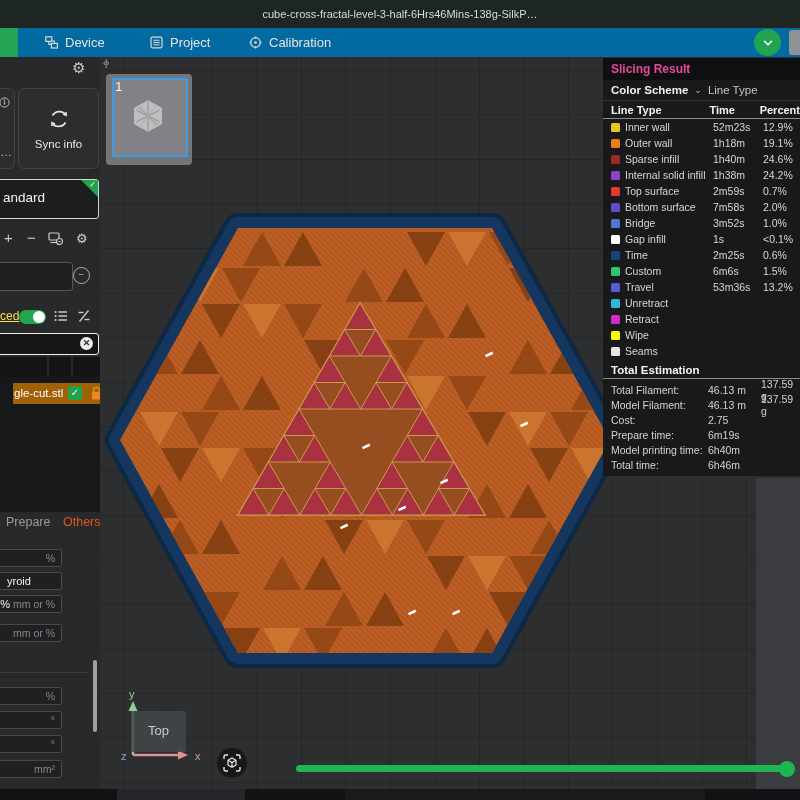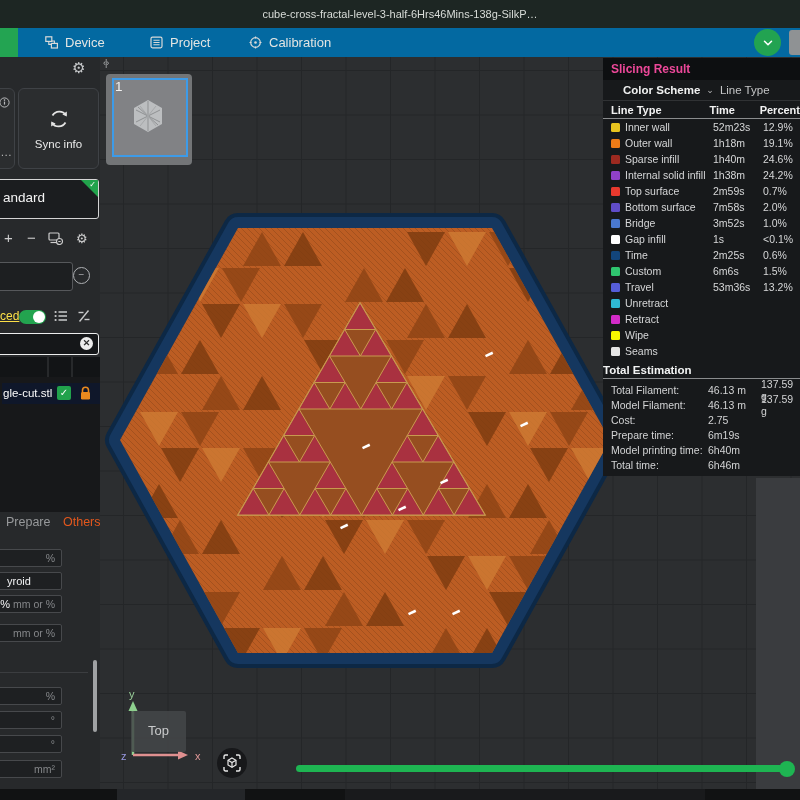--- a/index.html
+++ b/index.html
@@ -41,21 +41,21 @@
   #minus-circle{left:73px;top:210px;width:15px;height:15px;border:1.5px solid #aeb0b3;border-radius:50%;
                 color:#aeb0b3;font-size:10px;text-align:center;line-height:14px;}
   #adv-label{left:0;top:252px;font-size:12px;color:#fde047;text-decoration:underline;}
   #adv-toggle{left:19px;top:253px;width:27px;height:14px;border-radius:7px;background:#23a44f;}
   #adv-toggle .knob{position:absolute;right:1px;top:1px;width:12px;height:12px;border-radius:50%;background:#fff;}
   #search-box{left:-10px;top:276px;width:107px;height:20px;background:#151719;border:1.5px solid #eceded;border-radius:3px;}
   #search-clear{position:absolute;right:5px;top:3px;width:13px;height:13px;border-radius:50%;background:#ececec;
                 color:#2b2b2b;font-size:9px;font-weight:bold;text-align:center;line-height:13px;}
   #list-bg{left:0;top:320px;width:100px;height:135px;background:#17181a;}
   .hd-cell{top:300px;height:20px;background:#121416;}
-  #object-row{left:2px;top:326px;width:100px;height:21px;background:#0f172a;}
+  #object-row{left:13px;top:326px;width:100px;height:21px;background:#a16207;}
   #object-row .fname{position:absolute;left:1px;top:4px;font-size:11.5px;color:#fdfdfd;}
   #object-check{position:absolute;left:55px;top:3px;width:14px;height:14px;background:#21a24c;border-radius:2px;
                 color:#fff;font-size:10px;text-align:center;line-height:14px;}
   #tab-support{left:6px;top:458px;font-size:12.5px;color:#97999b;}
   #tab-others{left:63px;top:458px;font-size:12.5px;color:#e2571d;}
   .fld{position:absolute;left:-10px;width:72px;height:18px;background:#1e2022;border:1px solid #47494c;
        border-radius:2px;display:flex;align-items:center;justify-content:flex-end;gap:3px;padding-right:6px;box-sizing:border-box;}
   .fld .val{font-size:11px;color:#f2f3f4;}
   .fld .suf{font-size:10.5px;color:#85878a;}
   .fld.leftal{justify-content:flex-start;padding-left:16px;}
@@ -79,35 +79,35 @@
   #gizmo{left:0;top:600px;}
   #orbit-btn{left:117px;top:691px;width:30px;height:30px;border-radius:50%;background:#17181a;
              display:flex;align-items:center;justify-content:center;}
   #hslider{left:196px;top:708px;width:497px;height:7px;border-radius:4px;background:#1eb552;}
   #hslider-handle{left:679px;top:704px;width:16px;height:16px;border-radius:50%;background:#1eb552;}
 
   
   #slice-panel{left:603px;top:58px;width:197px;height:418px;background:#17191b;z-index:25;}
   #sp-title{height:22px;line-height:22px;padding-left:8px;background:#0d0f11;
             font-size:12px;font-weight:bold;color:#ec4899;}
-  #sp-scheme{height:20px;display:flex;align-items:center;padding:0 20px;gap:6px;
+  #sp-scheme{height:20px;display:flex;align-items:center;padding:0 8px;gap:6px;
              border-bottom:1px solid #303234;font-size:11.5px;}
   #sp-scheme .cs-label{font-weight:bold;color:#f0f1f1;}
   #sp-scheme .cs-chev{color:#b8b9ba;font-size:9px;}
   #sp-scheme .cs-value{color:#c4c5c6;}
   #sp-header{height:17px;display:flex;align-items:center;border-bottom:1px solid #8a8c8e;
              font-size:11px;font-weight:bold;color:#f2f2f2;}
   #sp-header .h1{margin-left:8px;width:102px;}
   #sp-header .h2{width:52px;}
   .lt-row{display:flex;align-items:center;height:16px;font-size:10.5px;color:#d6d7d8;}
   .lt-sw{width:9px;height:9px;border-radius:1.5px;margin:0 5px 0 8px;flex:none;}
   .lt-label{width:88px;flex:none;white-space:nowrap;overflow:hidden;}
   .lt-time{width:50px;flex:none;}
   #sp-total-title{position:absolute;left:0;top:304px;width:197px;height:17px;line-height:17px;
-                  box-sizing:border-box;font-size:11.5px;font-weight:bold;color:#f2f3f3;
+                  padding-left:8px;box-sizing:border-box;font-size:11.5px;font-weight:bold;color:#f2f3f3;
                   border-bottom:1px solid #8a8c8e;}
   #sp-totals{position:absolute;left:0;top:324px;width:197px;}
   .to-row{display:flex;align-items:center;height:15px;font-size:10.5px;color:#d2d3d4;}
   .to-label{width:97px;margin-left:8px;flex:none;white-space:nowrap;overflow:hidden;}
   .to-v1{width:53px;flex:none;}
 
   
   #bottombar{left:0;top:789px;width:800px;height:11px;background:#111213;z-index:28;}
   #bottombar .seg1{position:absolute;left:117px;top:0;width:128px;height:11px;background:#242629;}
   #bottombar .seg2{position:absolute;left:345px;top:0;width:360px;height:11px;background:#191a1c;}

